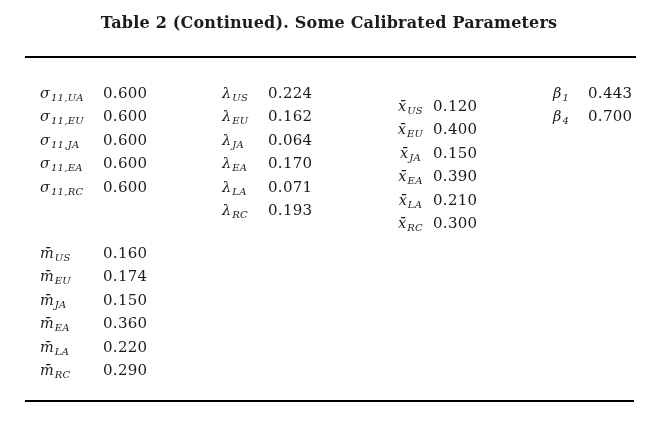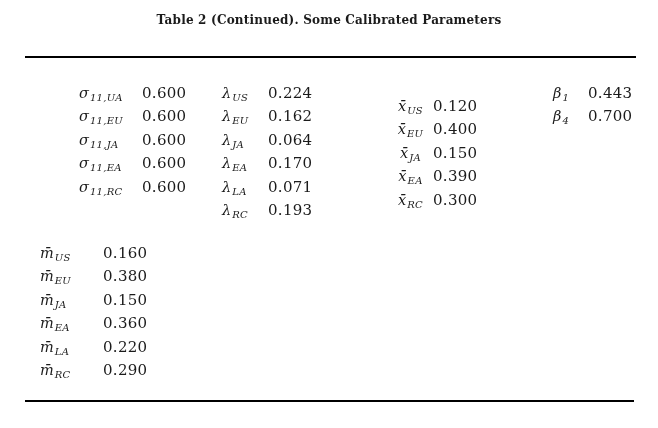--- a/index.html
+++ b/index.html
@@ -6,35 +6,35 @@
   html,body { background:#fff; }
   .sheet {
     position:relative; width:658px; height:428px;
     background:var(--background,#ffffff);
     color:var(--text,#1b1b1b);
     font-family:"DejaVu Serif", serif;
     overflow:hidden;
   }
   .title {
     position:absolute; top:13px; left:0; width:100%;
-    text-align:center; font-weight:bold; font-size:12px;
+    text-align:center; font-weight:bold; font-size:16px;
     letter-spacing:0.2px; color:var(--text,#1b1b1b);
   }
   .rule { position:absolute; height:2px; background:var(--rule,#000); }
   .rule-top    { left:25px; top:56px;  width:611px; }
   .rule-bottom { left:25px; top:400px; width:609px; }
   .block { position:absolute; }
   .row { height:23.4px; line-height:23.4px; white-space:nowrap; }
   .lbl { display:inline-block; font-style:italic; font-size:14.5px; }
   .lbl sub {
     font-size:10px; font-style:italic;
     vertical-align:-3px; line-height:0; margin-left:1px; letter-spacing:0.3px;
   }
   .val { display:inline-block; font-style:normal; font-size:15px; letter-spacing:0.3px; }
-  .block-sigma  { left:40px;  top:81px;  } .block-sigma  .lbl { width:63px;margin-left:39px; }
+  .block-sigma  { left:40px;  top:81px;  } .block-sigma  .lbl { width:63px; }
   .block-lambda { left:222px; top:81px;  } .block-lambda .lbl { width:46px; }
   .block-xbar   { left:388px; top:94px;text-align:center;  } .block-xbar   .lbl { width:45px; }
   .block-beta   { left:553px; top:81px;  } .block-beta   .lbl { width:35px; }
   .block-mbar   { left:40px;  top:241px; } .block-mbar   .lbl { width:63px; }
 </style>
 </head>
 <body>
 
 <div class="sheet">
 
@@ -104,20 +104,23 @@
       </div>
 
       <div class="row">
         <span class="lbl"><span>x̄</span><sub>JA</sub></span><span class="val">0.150</span>
       </div>
 
       <div class="row">
         <span class="lbl"><span>x̄</span><sub>EA</sub></span><span class="val">0.390</span>
       </div>
 
+      <div class="row">
+        <span class="lbl"><span>x̄</span><sub>LA</sub></span><span class="val">0.210</span>
+      </div>
 
       <div class="row">
         <span class="lbl"><span>x̄</span><sub>RC</sub></span><span class="val">0.300</span>
       </div>
     </div>
 
   <div class="block block-beta">
 
       <div class="row">
         <span class="lbl"><span>β</span><sub>1</sub></span><span class="val">0.443</span>
@@ -128,21 +131,21 @@
       </div>
     </div>
 
   <div class="block block-mbar">
 
       <div class="row">
         <span class="lbl"><span>m̄</span><sub>US</sub></span><span class="val">0.160</span>
       </div>
 
       <div class="row">
-        <span class="lbl"><span>m̄</span><sub>EU</sub></span><span class="val">0.380</span>
+        <span class="lbl"><span>m̄</span><sub>EU</sub></span><span class="val">0.174</span>
       </div>
 
       <div class="row">
         <span class="lbl"><span>m̄</span><sub>JA</sub></span><span class="val">0.150</span>
       </div>
 
       <div class="row">
         <span class="lbl"><span>m̄</span><sub>EA</sub></span><span class="val">0.360</span>
       </div>
 

